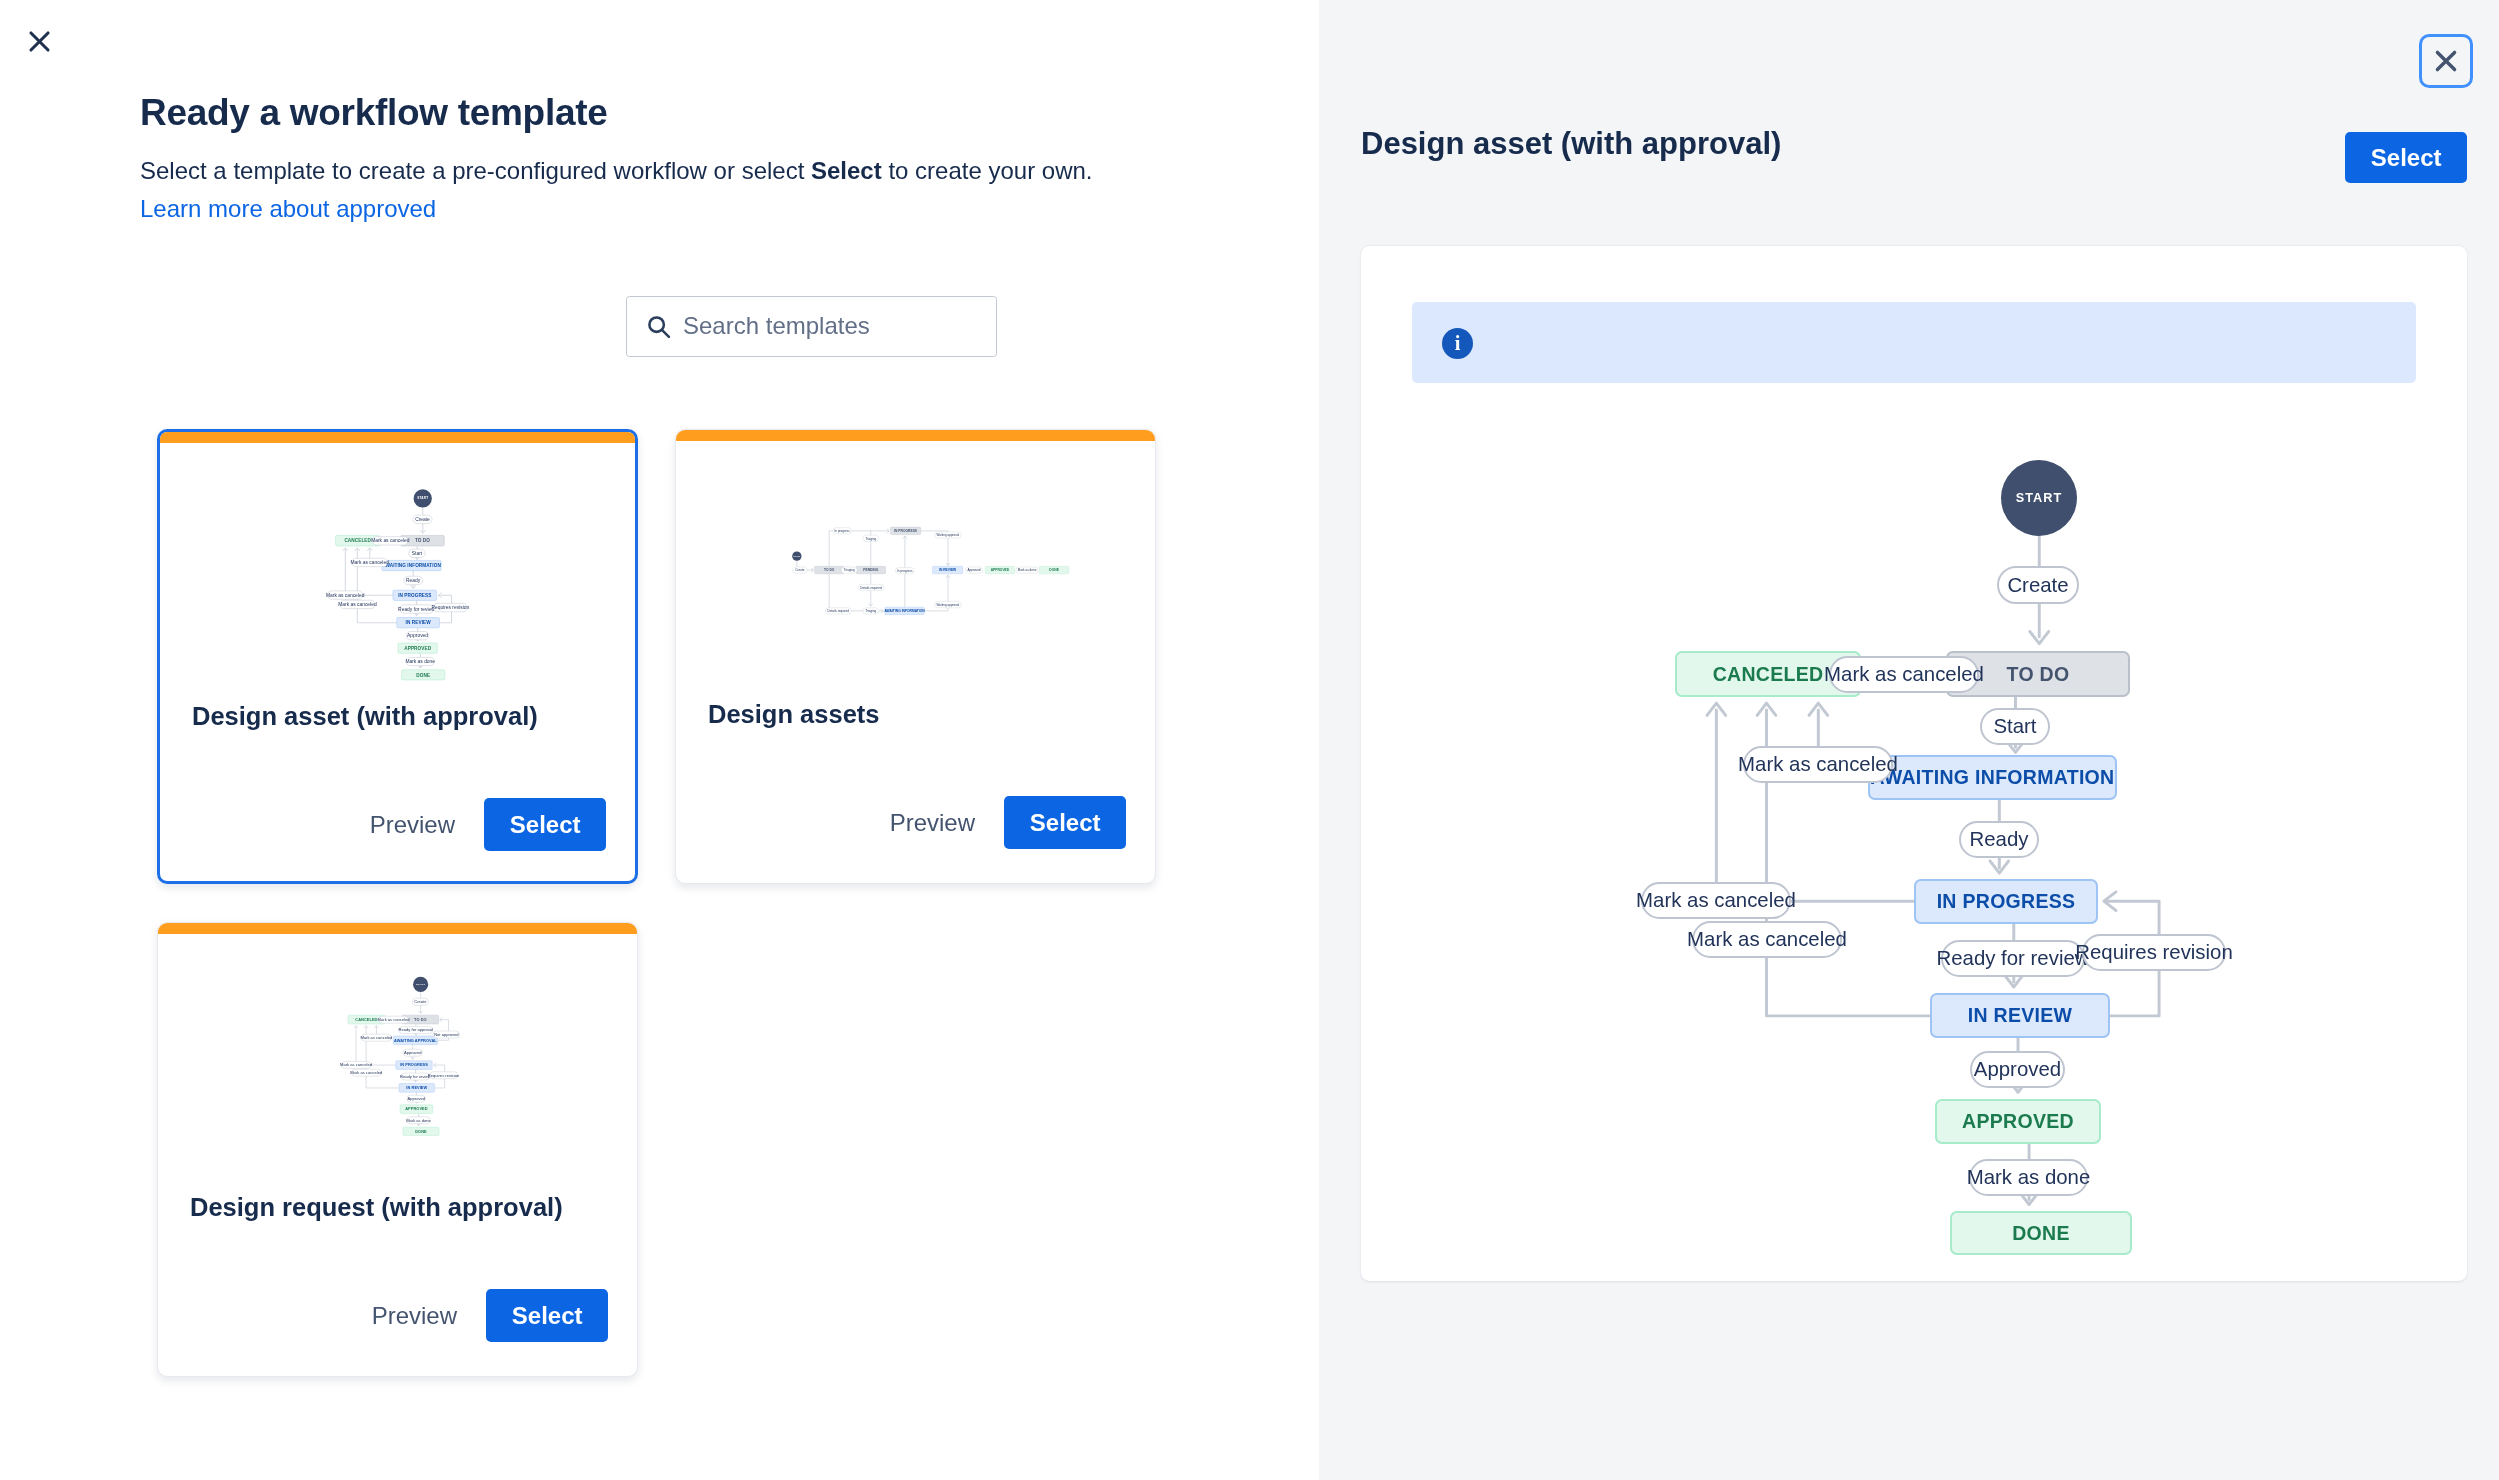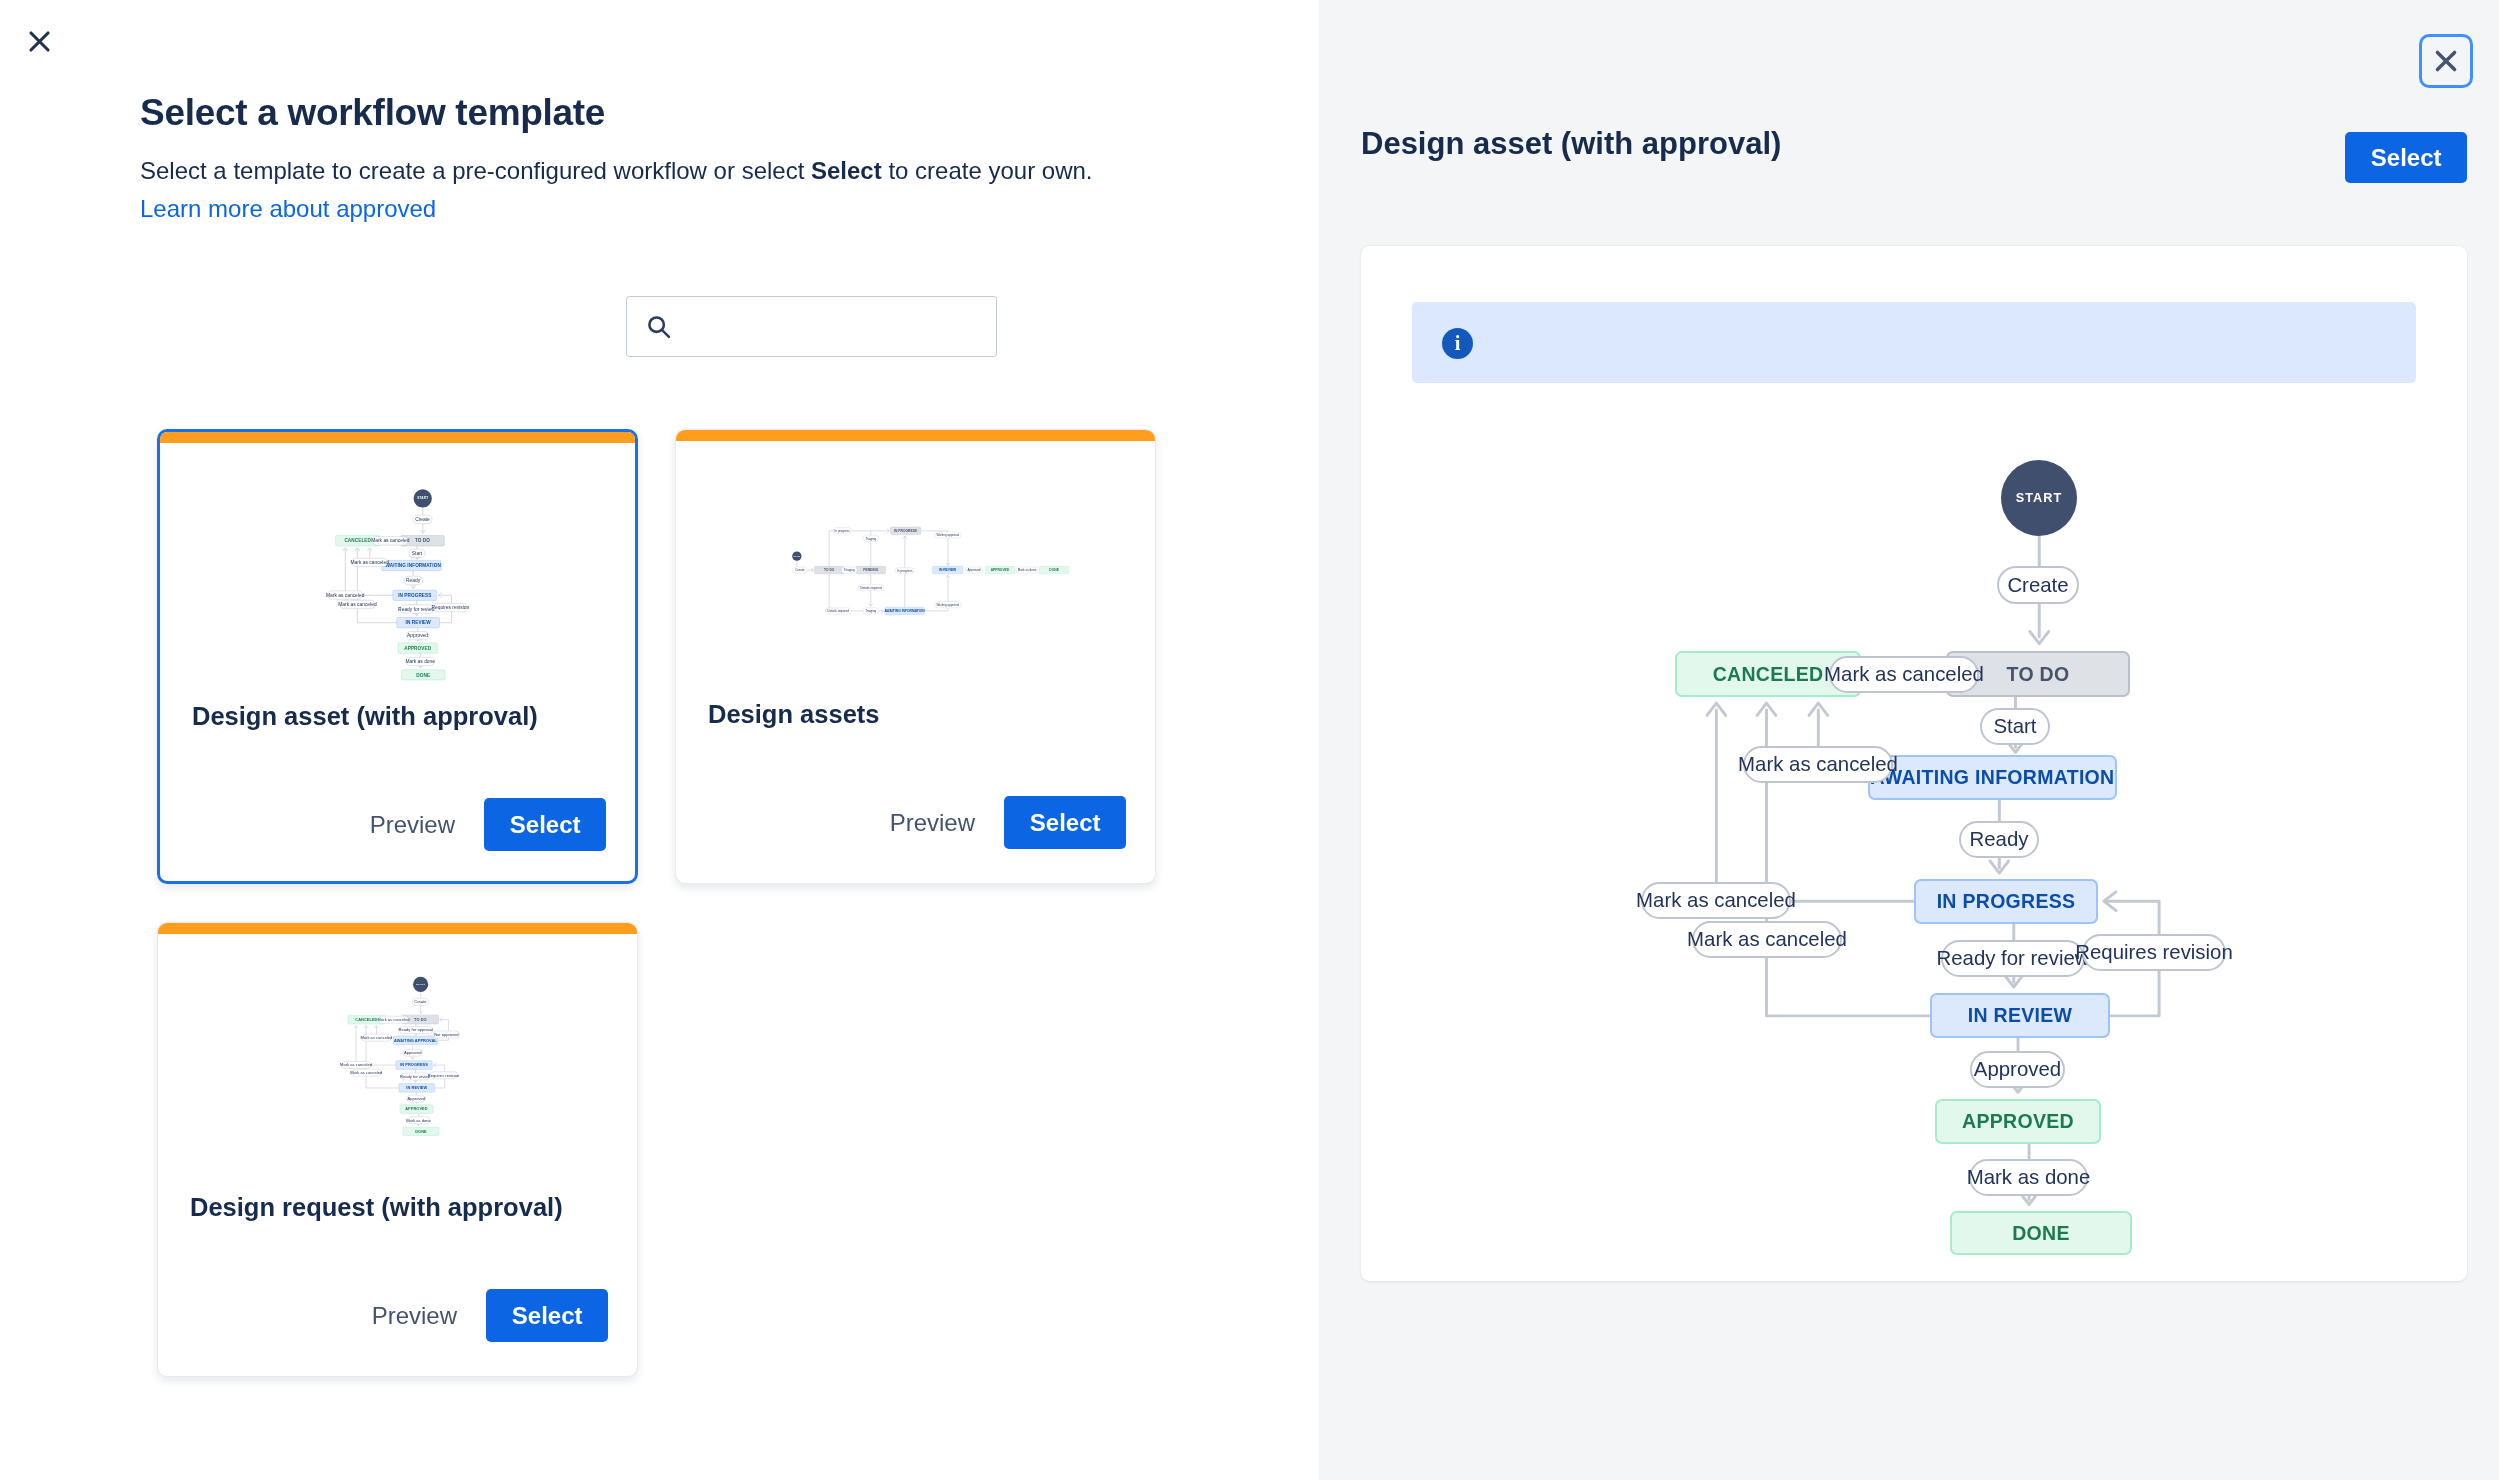--- a/index.html
+++ b/index.html
@@ -72,34 +72,35 @@
   <div class="left">
 
     <button class="close-left" title="Close">
       <span>
         <svg width="29" height="29" viewBox="0 0 34 34">
             <path d="M7 7 L27 27 M27 7 L7 27" stroke="#20304F" stroke-width="3.6" stroke-linecap="round" fill="none"></path>
           </svg>
       </span>
     </button>
 
-    <div class="page-title">Select a workflow template</div>
+    <div class="page-title">Ready a workflow template</div>
 
     <div class="subtitle"><span>Select a template to create a pre-configured workflow or select </span><b>Select</b><span> to create your own.</span></div>
 
     <a class="learn-link">Learn more about approved</a>
 
 
     <div class="search-box">
       <span class="search-icon">
         <svg width="25.5" height="25.5" viewBox="0 0 30 30">
             <circle cx="12.5" cy="12.5" r="8.5" stroke="#2C3E5D" stroke-width="3" fill="none"></circle>
             <path d="M19 19 L27 27" stroke="#2C3E5D" stroke-width="3" stroke-linecap="round"></path>
           </svg>
       </span>
+      <input class="search-input" type="text" placeholder="Search templates" style="">
     </div>
 
     <div class="card selected" style="left:157px;top:429px;">
       <div class="card-topbar"></div>
       <div class="thumb-wrap" style="left:0;top:0;">
         <div class="thumb-inner diagram big" id="thumb-asset" style="width:1105px;height:1035px;transform:translate(100px,6px) scale(0.24);">
             <svg width="1105" height="1035" viewBox="0 0 1300 1218">
               <g fill="none" stroke="#C3C9D3" stroke-width="3.5" stroke-linecap="round" stroke-linejoin="round">
                 <path d="M798 342 V377"></path>
                 <path d="M798 421 V460"></path>

